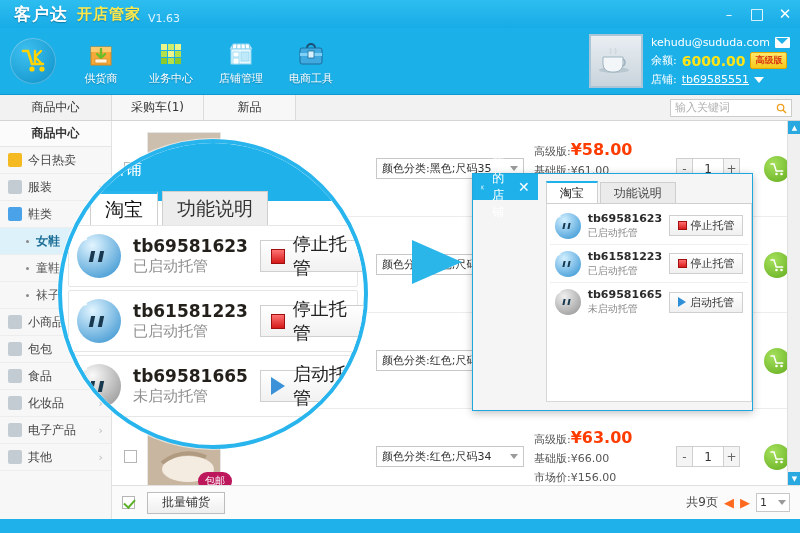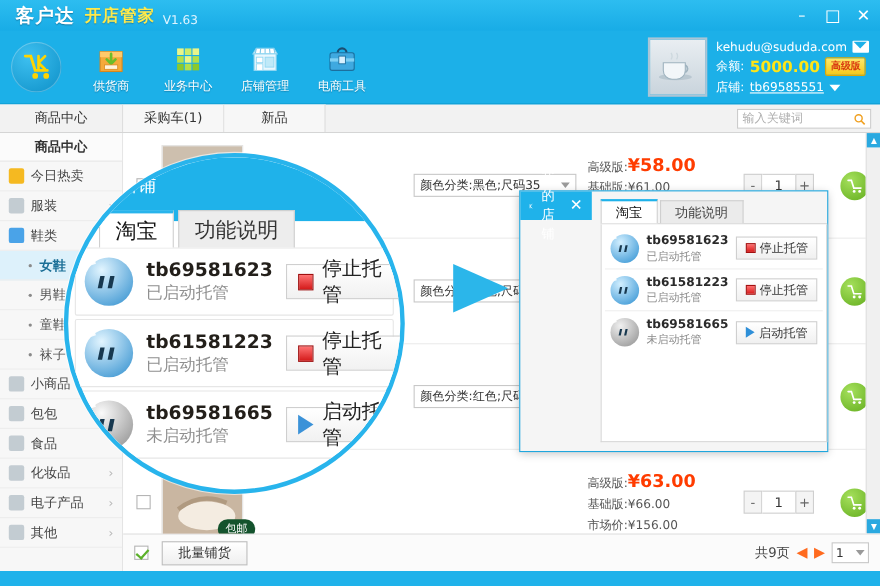--- a/index.html
+++ b/index.html
@@ -157,21 +157,21 @@
   .rows{ flex:1; position:relative; overflow:hidden;}
   .prow{
     height:96px; border-bottom:1px solid #ececec; display:flex; align-items:center;
     padding:0 10px 0 12px; gap:10px; position:relative;
   }
   .chk{ width:13px;height:13px;border:1px solid #b5b5b5;background:#fff;flex:0 0 13px; cursor:pointer;}
   .thumb{ width:74px;height:74px;flex:0 0 74px; position:relative; overflow:hidden;
           border:1px solid #e6e6e6; background:#d9cfc5;}
   .tagpill{
     position:absolute; left:86px; bottom:14px;
-    background:#14532d; color:#fff; font-size:10px; padding:2px 7px; border-radius:9px;
+    background:#be185d; color:#fff; font-size:10px; padding:2px 7px; border-radius:9px;
   }
   .pmid{ flex:1; }
   .sel-wrap{ width:148px; }
   .selbox{
     height:21px;border:1px solid #c8c8c8;background:#fff;display:flex;align-items:center;
     justify-content:space-between;padding:0 5px;font-size:11px;color:#333;cursor:pointer;
   }
   .selbox .tri{ width:0;height:0;border-left:4px solid transparent;border-right:4px solid transparent;border-top:5px solid #9a9a9a;}
   .prices{ width:132px; display:flex;flex-direction:column;gap:4px;}
   .pline{ font-size:11px;color:#555; white-space:nowrap;}
@@ -427,21 +427,21 @@
           <path d="M13 9 q2 -3 0 -6 M18 9 q2 -3 0 -6" stroke="#cdd8de" stroke-width="1.2" fill="none"></path>
         </svg>
       </div>
       <div class="acct-lines">
         <div class="acct-row">
           <span class="acct-mail">kehudu@sududa.com</span>
           <span class="mailicon"></span>
         </div>
         <div class="acct-row">
           <span class="acct-label">余额:</span>
-          <span class="acct-amount">5000.00</span>
+          <span class="acct-amount">6000.00</span>
           <span class="badge-vip">高级版</span>
         </div>
         <div class="acct-row">
           <span class="acct-label">店铺:</span>
           <span class="acct-shop">tb69585551</span>
           <span class="caret-w"></span>
         </div>
       </div>
     </div>
   </div>
@@ -487,24 +487,20 @@
         <span>鞋类</span>
         <span class="chev">›</span>
       </div>
 
       <div class="side-sub active">
         <span class="dot"></span>
         <span>女鞋</span>
       </div>
       <div class="side-sub">
         <span class="dot"></span>
-        <span>男鞋</span>
-      </div>
-      <div class="side-sub">
-        <span class="dot"></span>
         <span>童鞋</span>
       </div>
       <div class="side-sub">
         <span class="dot"></span>
         <span>袜子</span>
       </div>
 
       <div class="side-item">
         <span class="sq" style="background:#c3ccd2"></span>
         <span>小商品</span>
@@ -662,20 +658,26 @@
           <span class="chk"></span>
           <div class="thumb">
             <svg width="74" height="74" viewBox="0 0 74 74">
                 <rect width="74" height="74" fill="#c9b6a1"></rect>
                 <ellipse cx="40" cy="48" rx="26" ry="13" fill="#f4ece1"></ellipse>
                 <path d="M14 42 q20 -16 44 -6" stroke="#b09a80" stroke-width="4" fill="none"></path>
               </svg>
           </div>
           <div class="pmid">
             <span class="tagpill">包邮</span>
+          </div>
+          <div class="sel-wrap">
+            <div class="selbox">
+              <span>颜色分类:红色;尺码34</span>
+              <span class="tri"></span>
+            </div>
           </div>
           <div class="prices">
             <div class="pline">
               <span>高级版:</span><span class="big">¥63.00</span>
             </div>
             <div class="pline">
               <span>基础版:</span><span class="v">¥66.00</span>
             </div>
             <div class="pline">
               <span>市场价:</span><span class="v">¥156.00</span>

